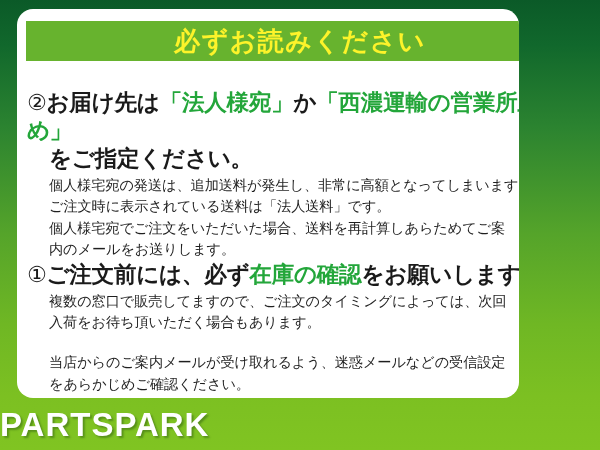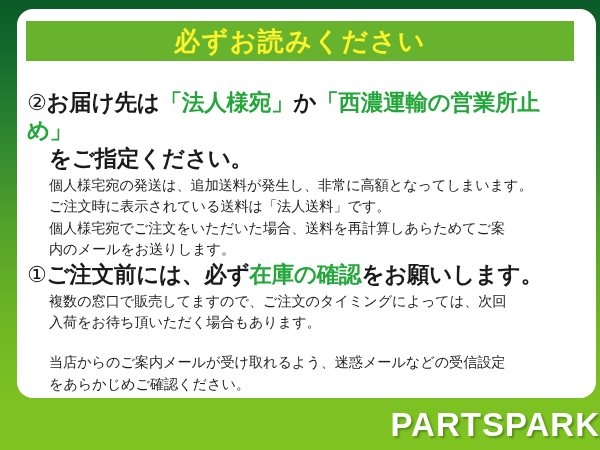--- a/index.html
+++ b/index.html
@@ -26,21 +26,21 @@
                 #6fb724 72%,
                 #7cc022 88%,
                 #80c422 100%);
   }
 
   
   .card {
     position: absolute;
     left: 17px;
     top: 9px;
-    width: 579px;
+    width: 502px;
     height: 389px;
     box-sizing: border-box;
     background: #ffffff;
     border-radius: 16px;
     overflow: hidden;
   }
 
   
   .banner {
     position: absolute;
@@ -112,21 +112,21 @@
 
   
   .footer {
     position: absolute;
     left: 0;
     top: 398px;
     width: 600px;
     height: 52px;
     display: flex;
     align-items: center;
-    justify-content: flex-end;
+    justify-content: flex-start;
   }
   .logo {
     color: #ffffff;
     font-size: 33px;
     font-weight: bold;
     letter-spacing: 1px;
     text-shadow: 2px 2px 2px rgba(40, 85, 15, 0.45);
     line-height: 1;
   }
 </style>

